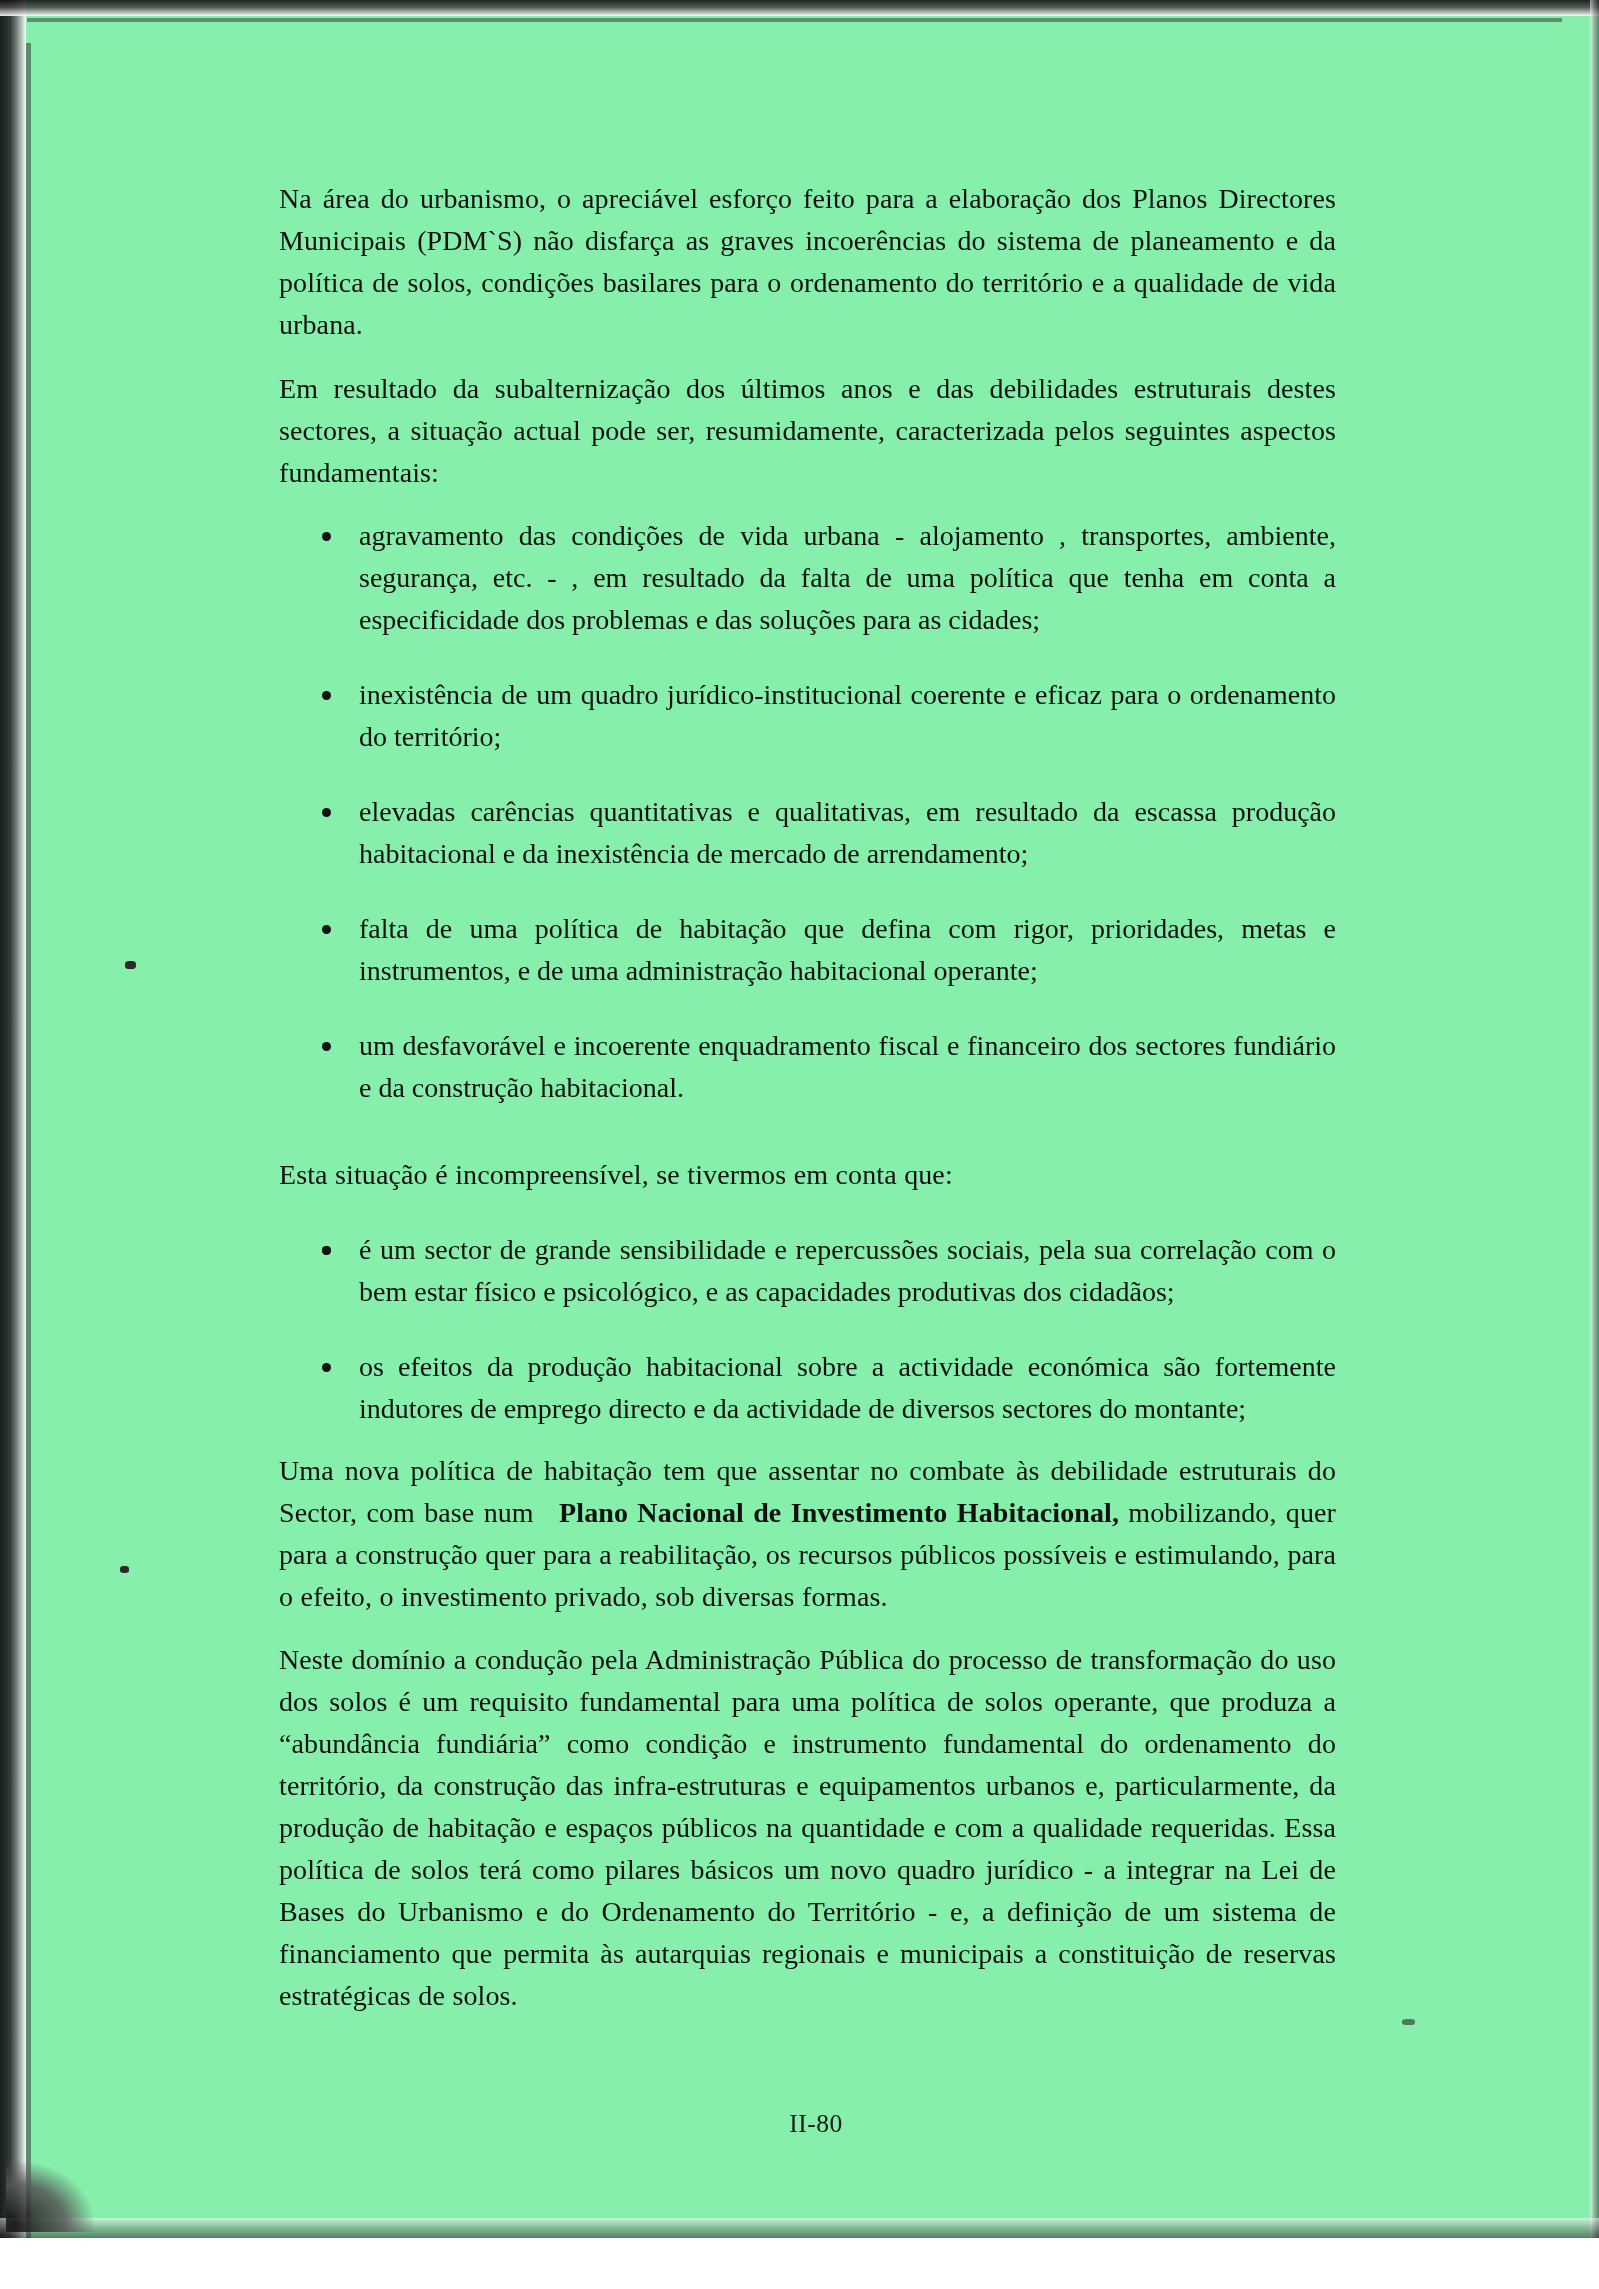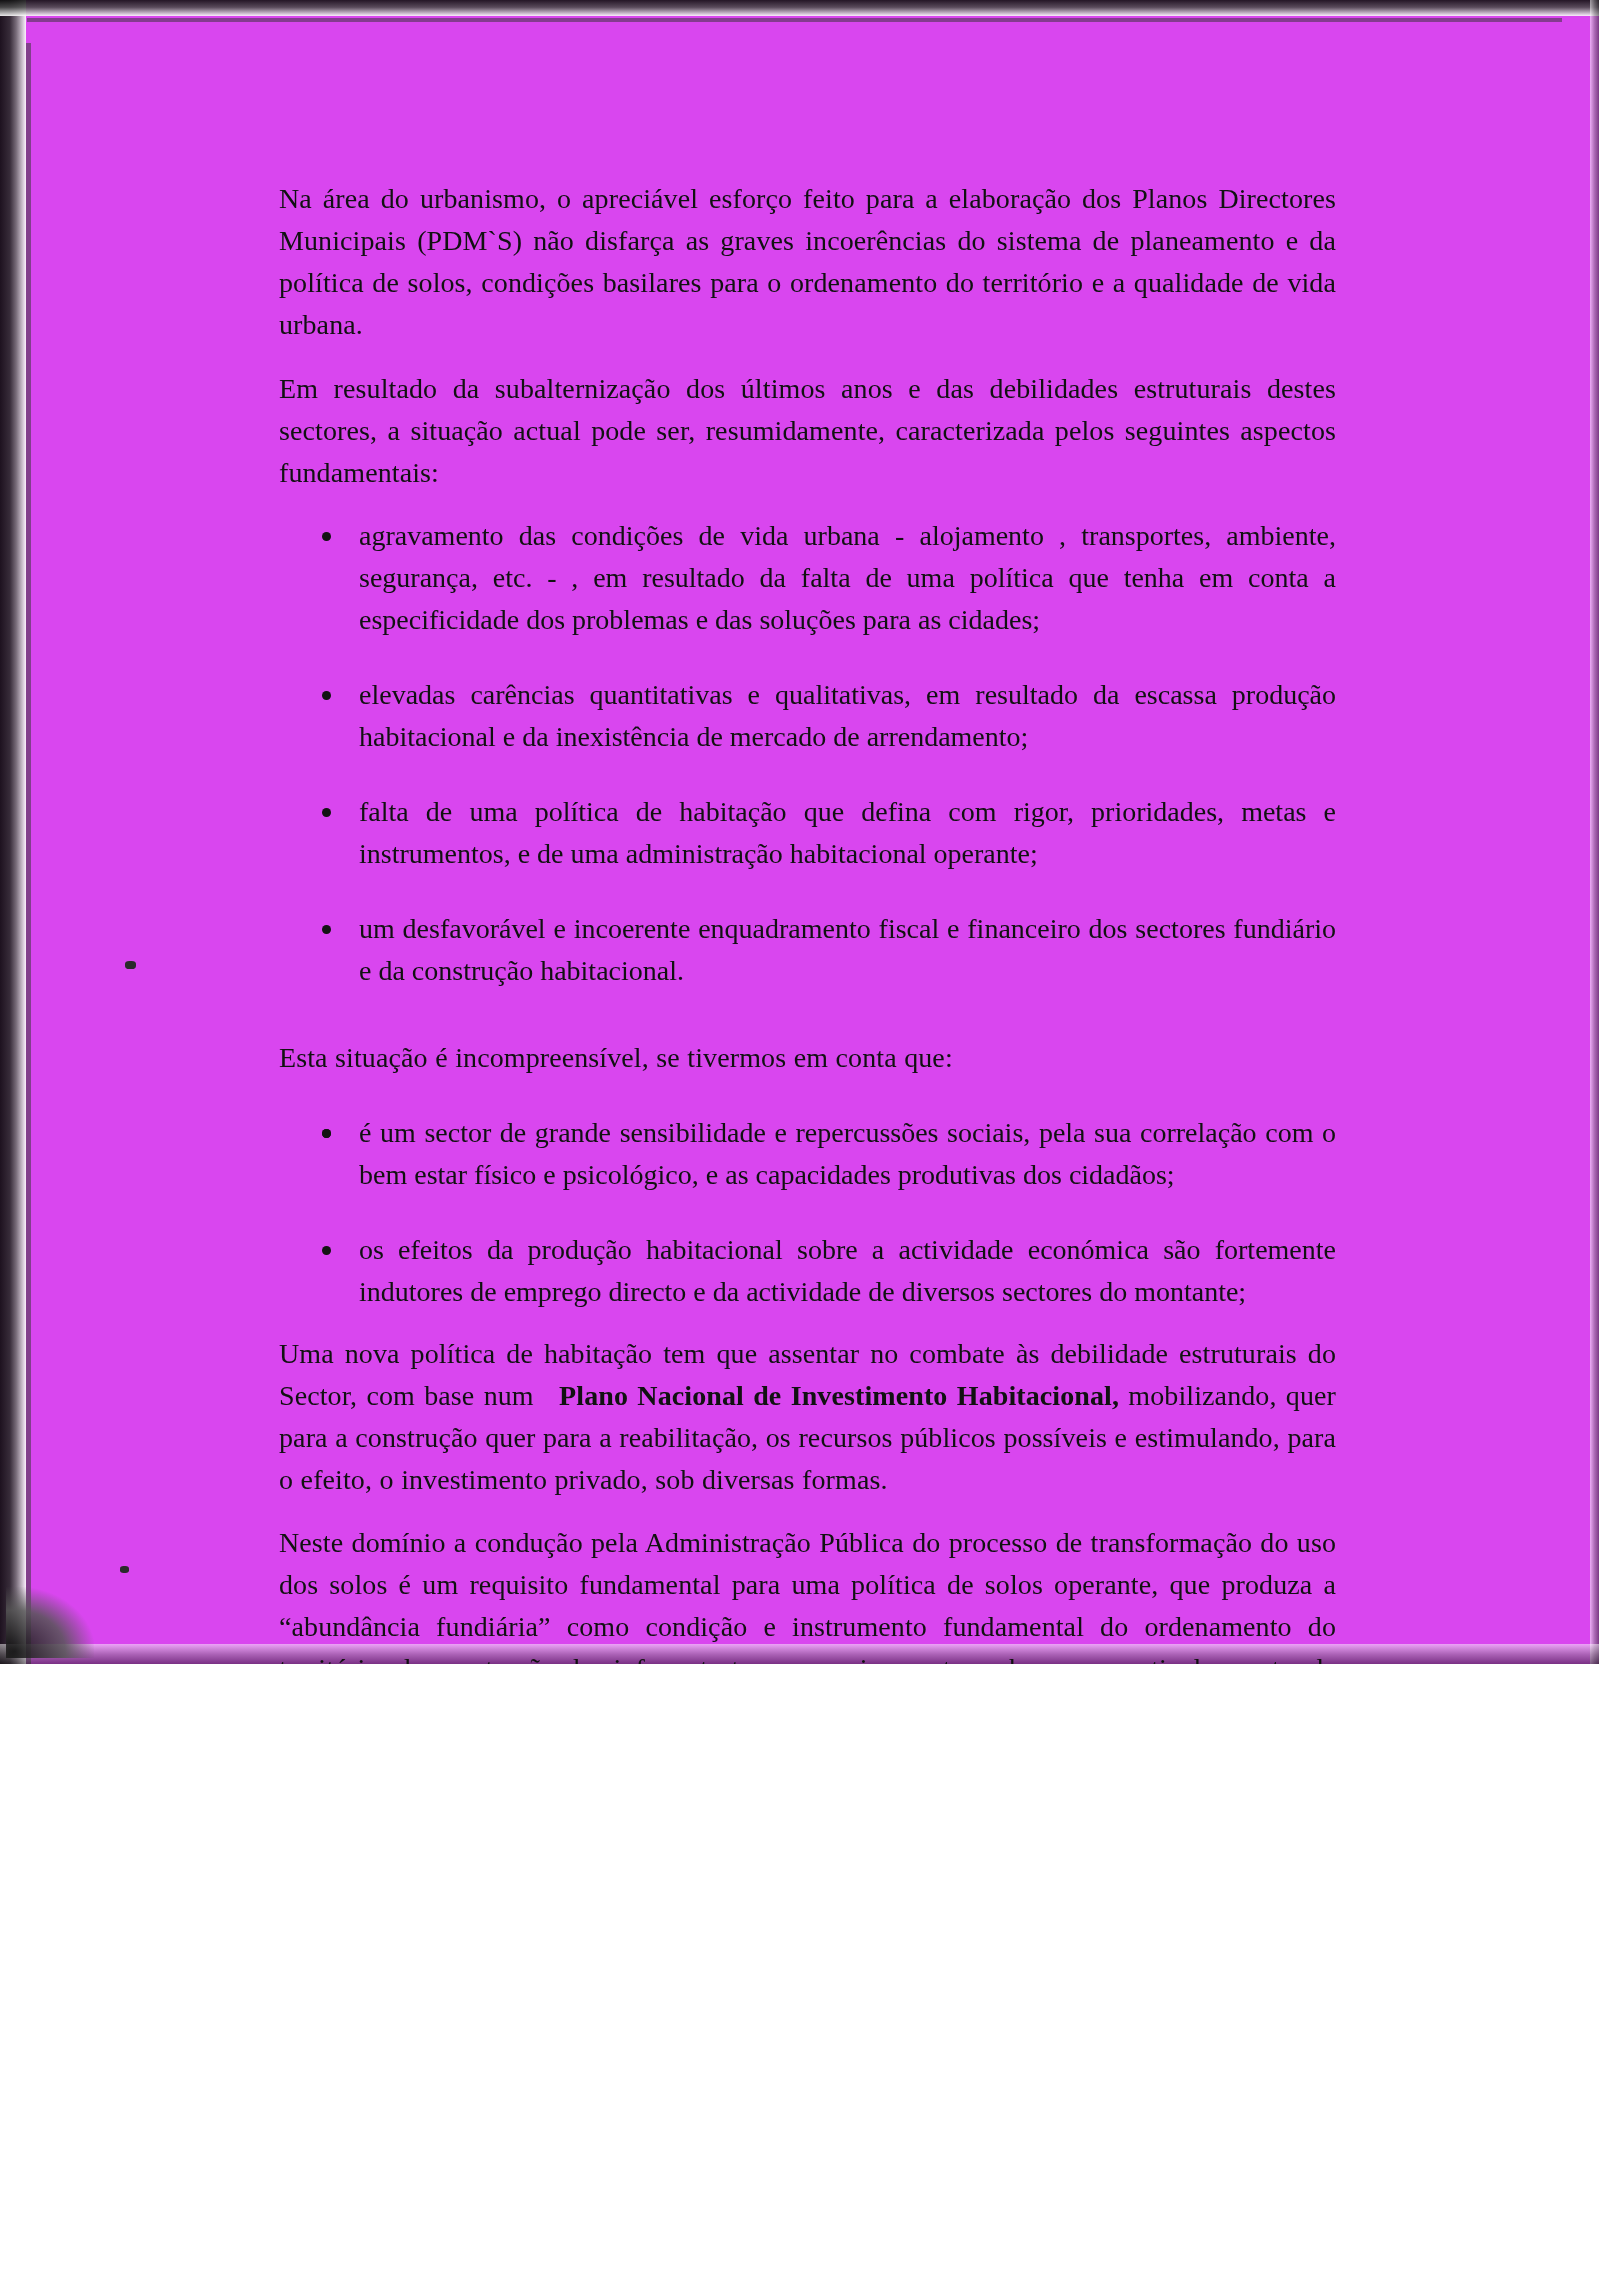--- a/index.html
+++ b/index.html
@@ -5,22 +5,22 @@
 <style>
   html, body {
     margin: 0;
     padding: 0;
     background: #ffffff;
   }
 
   .page {
     position: relative;
     width: 1600px;
-    height: 1664px;
-    background: #d946ef;
+    height: 2238px;
+    background: #86efac;
     overflow: hidden;
     font-family: "Liberation Serif", "DejaVu Serif", serif;
     color: #111111;
   }
 
   
   .scan-edge-left {
     position: absolute;
     left: 0;
     top: 0;
@@ -181,20 +181,24 @@
 
     <p class="para">Em resultado da subalternização dos últimos anos e das debilidades estruturais destes sectores, a situação actual pode ser, resumidamente, caracterizada pelos seguintes aspectos fundamentais:</p>
 
     <ul class="bullets">
       <li>
         <span class="dot"></span>
         <span>agravamento das condições de vida urbana - alojamento , transportes, ambiente, segurança, etc. - , em resultado da falta de uma política que tenha em conta a especificidade dos problemas e das soluções para as cidades;</span>
       </li>
       <li>
         <span class="dot"></span>
+        <span>inexistência de um quadro jurídico-institucional coerente e eficaz para o ordenamento do território;</span>
+      </li>
+      <li>
+        <span class="dot"></span>
         <span>elevadas carências quantitativas e qualitativas, em resultado da escassa produção habitacional e da inexistência de mercado de arrendamento;</span>
       </li>
       <li>
         <span class="dot"></span>
         <span>falta de uma política de habitação que defina com rigor, prioridades, metas e instrumentos, e de uma administração habitacional operante;</span>
       </li>
       <li>
         <span class="dot"></span>
         <span>um desfavorável e incoerente enquadramento fiscal e financeiro dos sectores fundiário e da construção habitacional.</span>
       </li>

